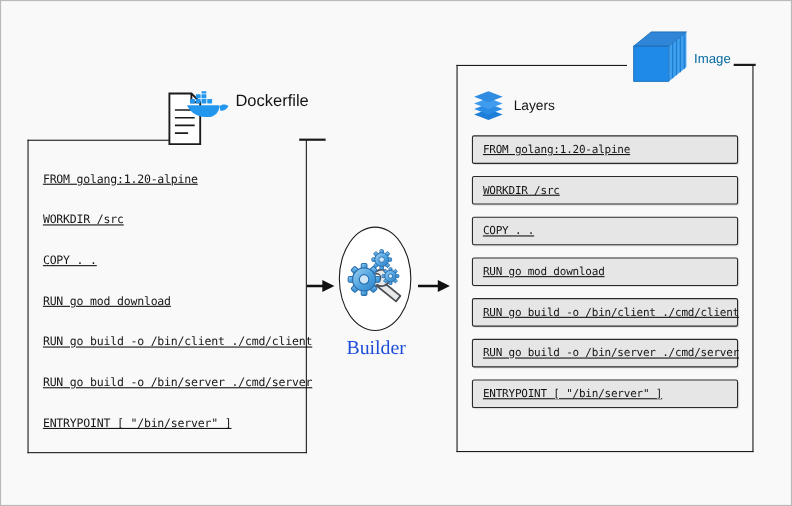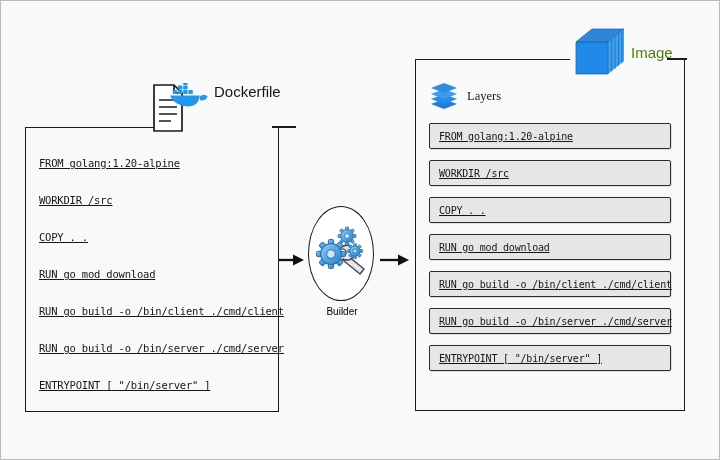--- a/index.html
+++ b/index.html
@@ -126,22 +126,23 @@
     top: 18px;
     width: 54px;
     height: 56px;
   }
   #builder-label {
     position: absolute;
     left: 0;
     top: 100px;
     width: 78px;
     text-align: center;
-    font-size: 10px;
-    color: #000000;
+    font-size: 18px;
+    color: #1d4ed8;
+    font-family: Liberation Serif, serif;
   }
 
   
   .arrow-svg { position: absolute; }
   #arrow-left  { left: 278px; top: 252px; }
   #arrow-right { left: 379px; top: 252px; }
 
   
   #image-group {
     position: absolute;
@@ -176,39 +177,39 @@
   #image-header {
     position: absolute;
     left: 155px;
     top: -36px;
     display: flex;
     align-items: center;
     height: 58px;
   }
   #image-cube { width: 56px; height: 52px; }
   #image-label {
-    font-size: 15px;
-    color: #4d7c0f;
+    font-size: 12px;
+    color: #0369a1;
     margin-left: 5px;
     margin-top: 1px;
     white-space: nowrap;
   }
 
   
   #layers-header {
     position: absolute;
     left: 14px;
     top: 22px;
     display: flex;
     align-items: center;
     gap: 8px;
     height: 30px;
   }
   #layers-icon { width: 30px; height: 28px; }
-  #layers-label { font-size: 12.5px; color: #151515; font-family: Liberation Serif, serif; }
+  #layers-label { font-size: 12.5px; color: #151515; }
 
   
   #layer-list {
     position: absolute;
     left: 14px;
     top: 64px;
     right: 14px;
   }
   .layer-box {
     height: 26px;

